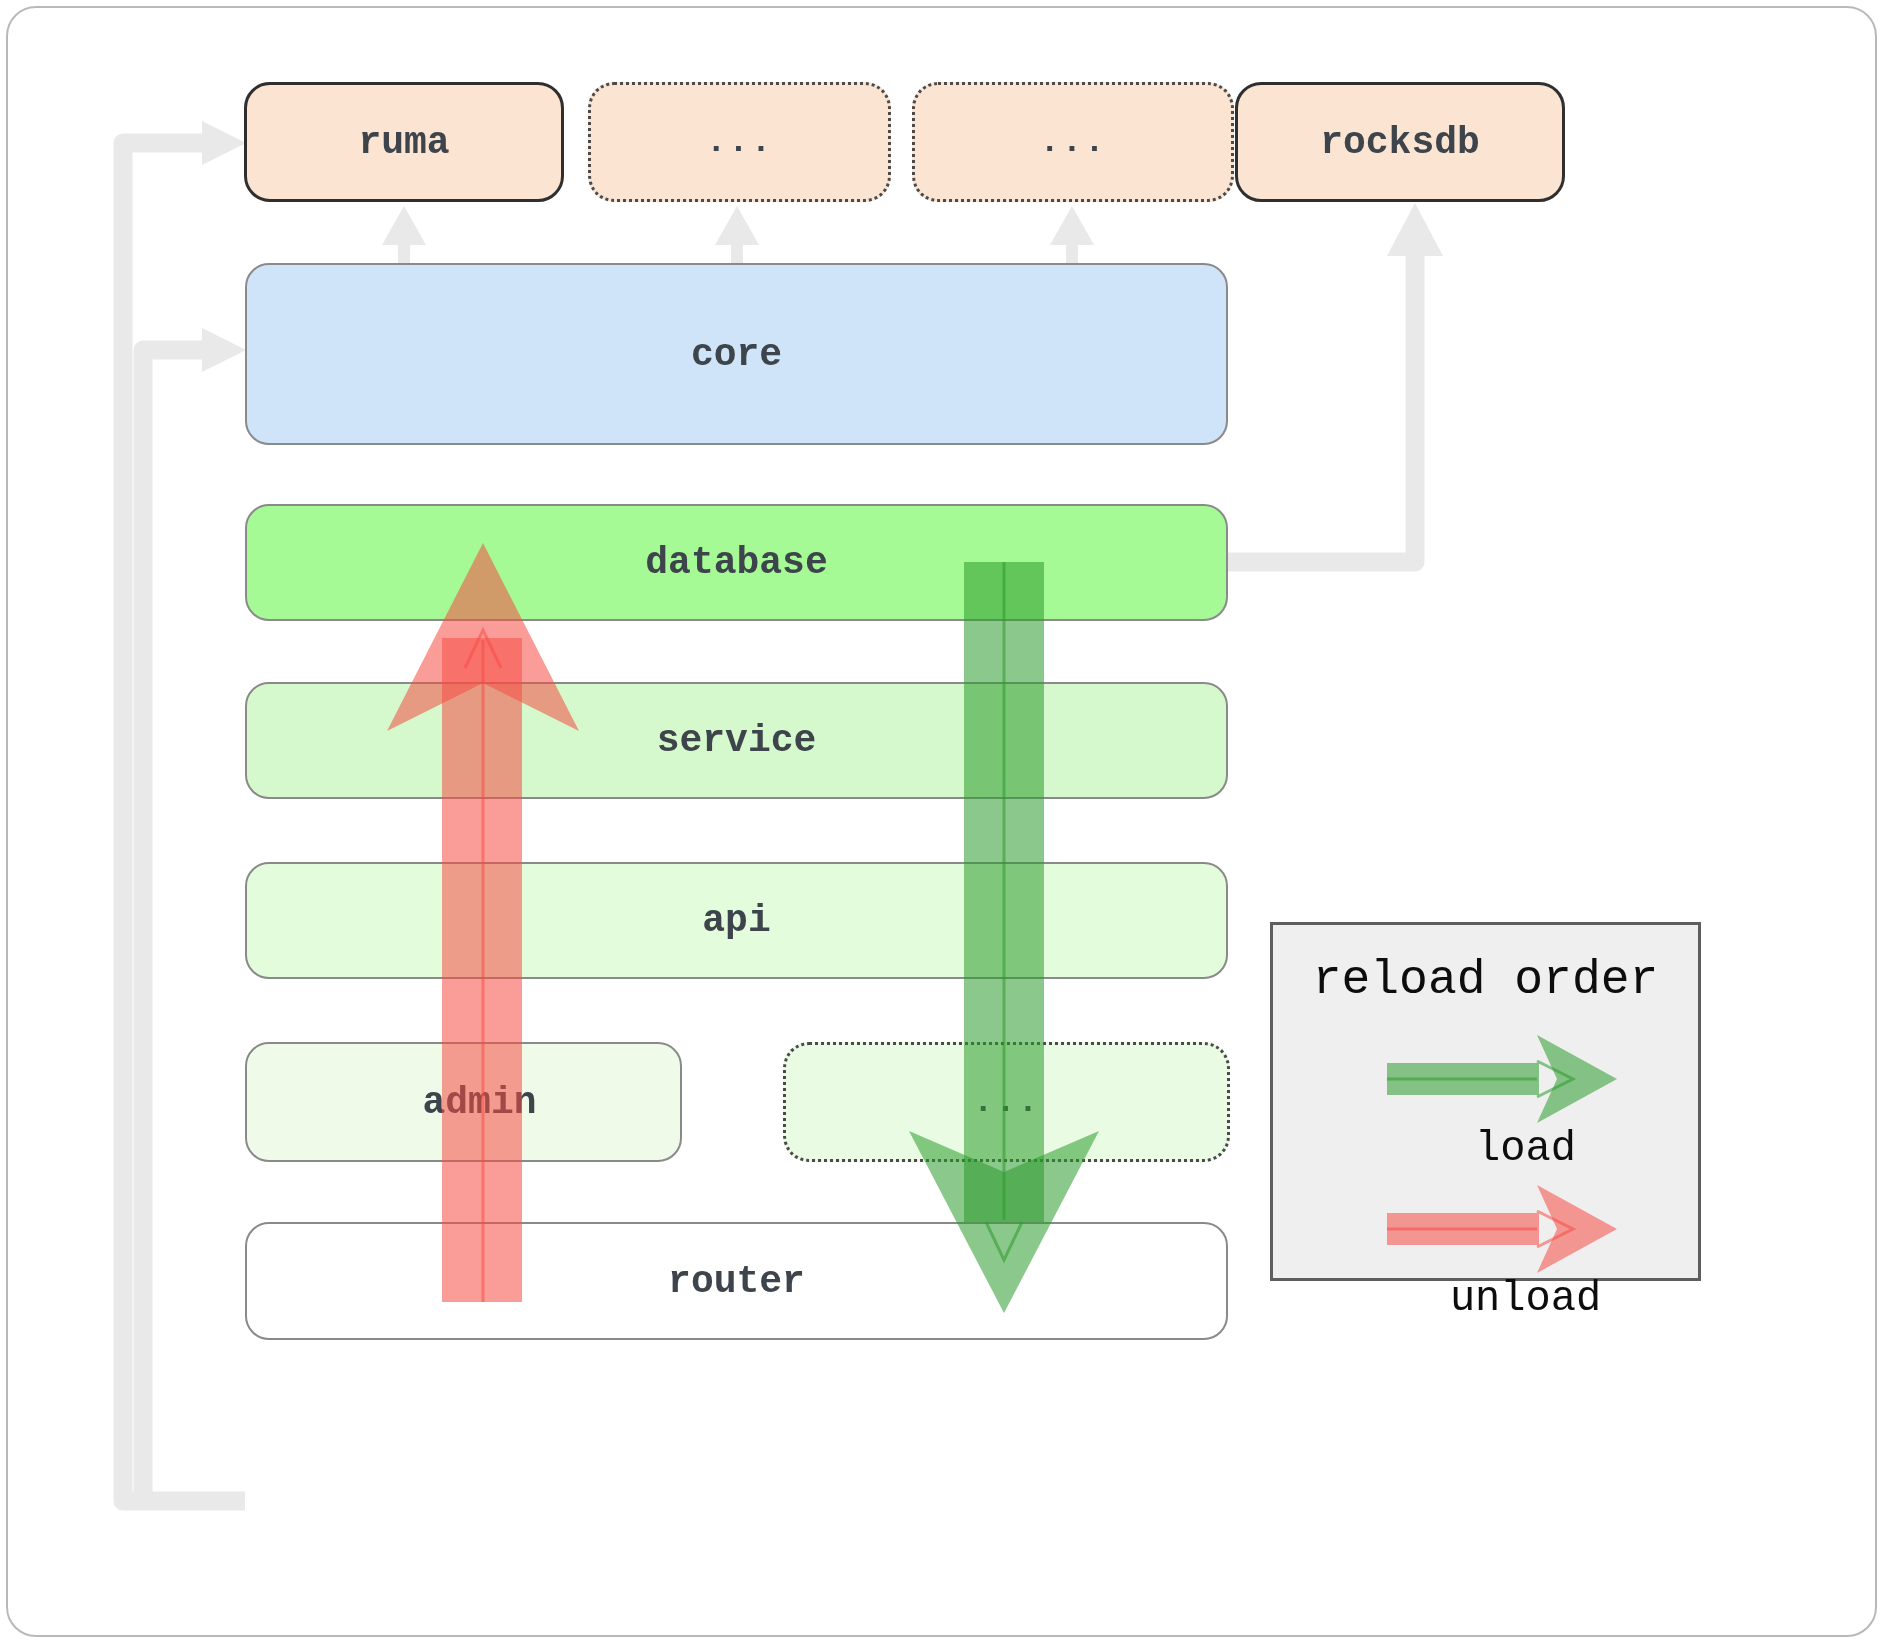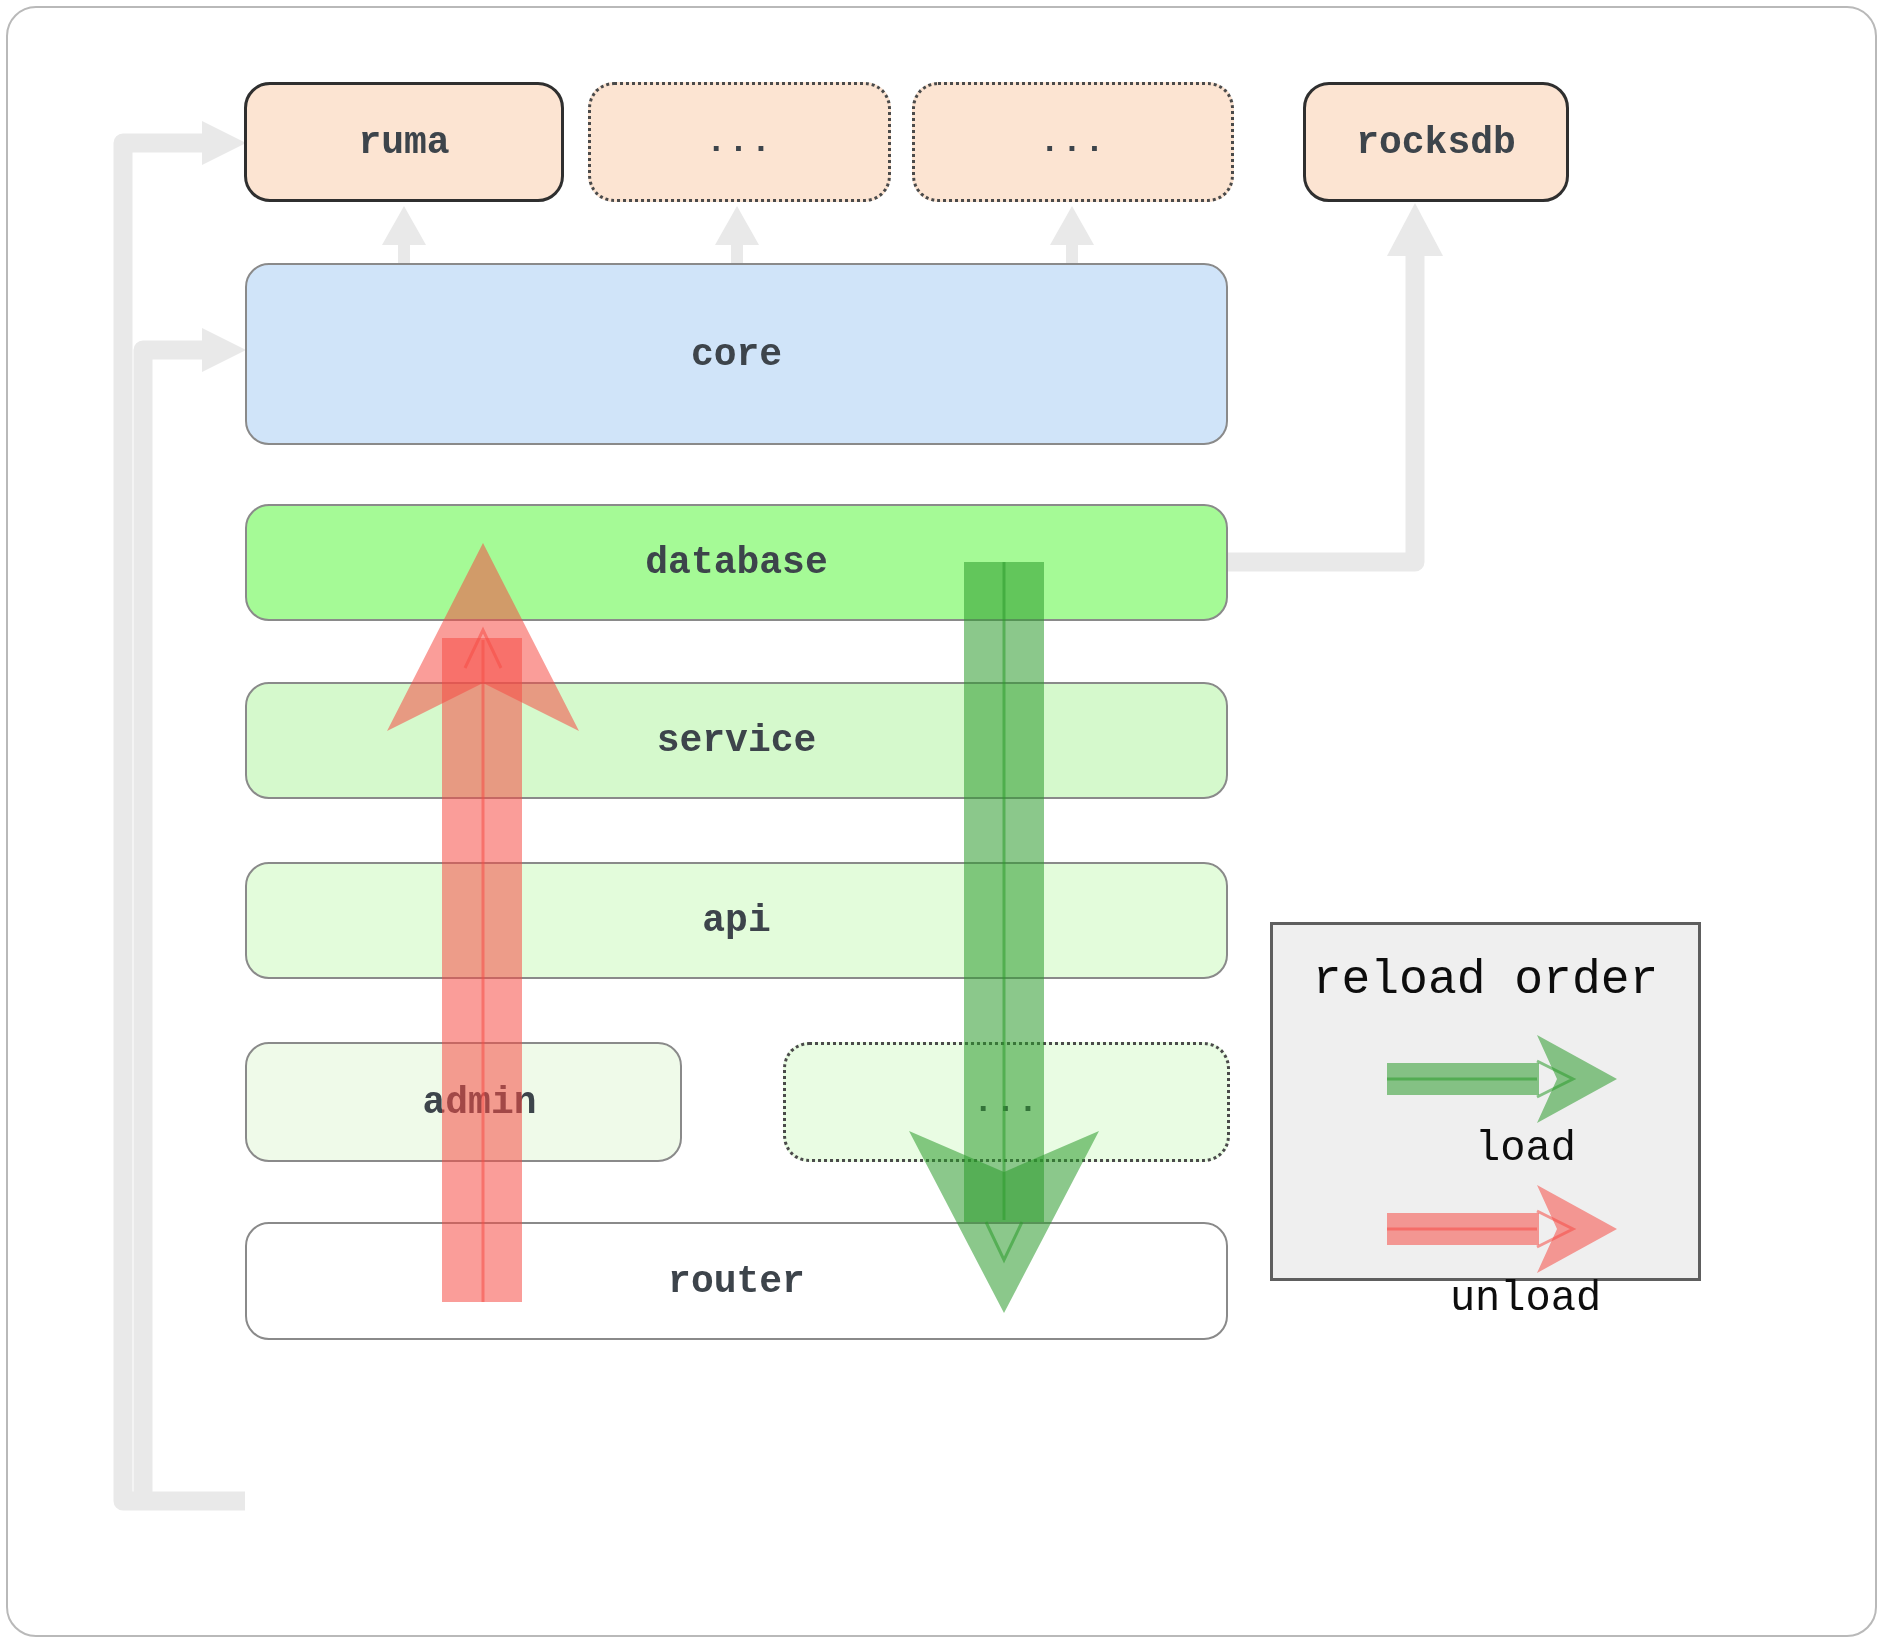--- a/index.html
+++ b/index.html
@@ -35,21 +35,21 @@
     color: var(--text-dark);
     z-index: 2;
   }
   .box--solid-dark  { border: 3px solid var(--border-dark); border-radius: 26px; }
   .box--dotted      { border: 3px dotted var(--border-dotted); border-radius: 26px; }
   .box--solid-gray  { border: 2px solid var(--border-gray); }
 
   .box--ruma      { left: 244px;  top: 82px;   width: 320px; height: 120px; background: var(--peach); }
   .box--deps1     { left: 588px;  top: 82px;   width: 303px; height: 120px; background: var(--peach); }
   .box--deps2     { left: 912px;  top: 82px;   width: 322px; height: 120px; background: var(--peach); }
-  .box--rocksdb   { left: 1303px; top: 82px;   width: 266px; height: 120px; background: var(--peach); }
+  .box--rocksdb   { left: 1235px; top: 82px;   width: 330px; height: 120px; background: var(--peach); }
   .box--core      { left: 245px;  top: 263px;  width: 983px; height: 182px; background: var(--blue); }
   .box--database  { left: 245px;  top: 504px;  width: 983px; height: 117px; background: var(--green-bright); }
   .box--service   { left: 245px;  top: 682px;  width: 983px; height: 117px; background: var(--green-light); }
   .box--api       { left: 245px;  top: 862px;  width: 983px; height: 117px; background: var(--green-lighter); }
   .box--admin     { left: 245px;  top: 1042px; width: 437px; height: 120px; background: var(--green-faint-admin); padding-left: 32px; }
   .box--more      { left: 783px;  top: 1042px; width: 447px; height: 120px; background: var(--green-faint-more); }
   .box--router    { left: 245px;  top: 1222px; width: 983px; height: 118px; background: var(--white-box); }
   .box--conduwuit { left: 245px;  top: 1442px; width: 983px; height: 118px; background: var(--navy);
                     border: 3px solid #1d1d1d; border-radius: 22px; color: var(--text-light); font-size: 40px; }
   .box--dots { font-size: 34px; letter-spacing: 2px; }

